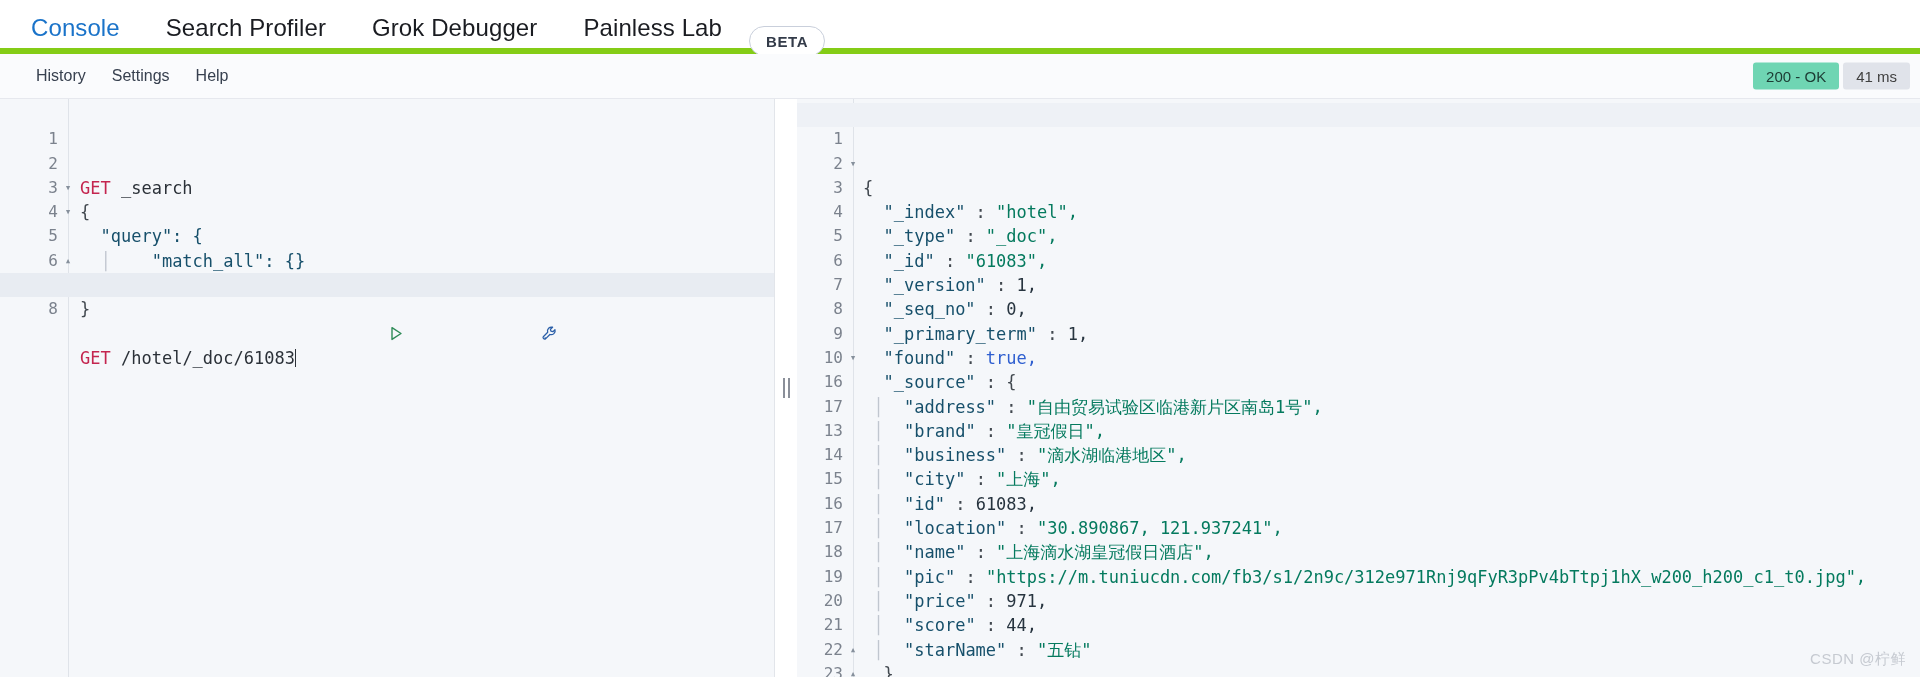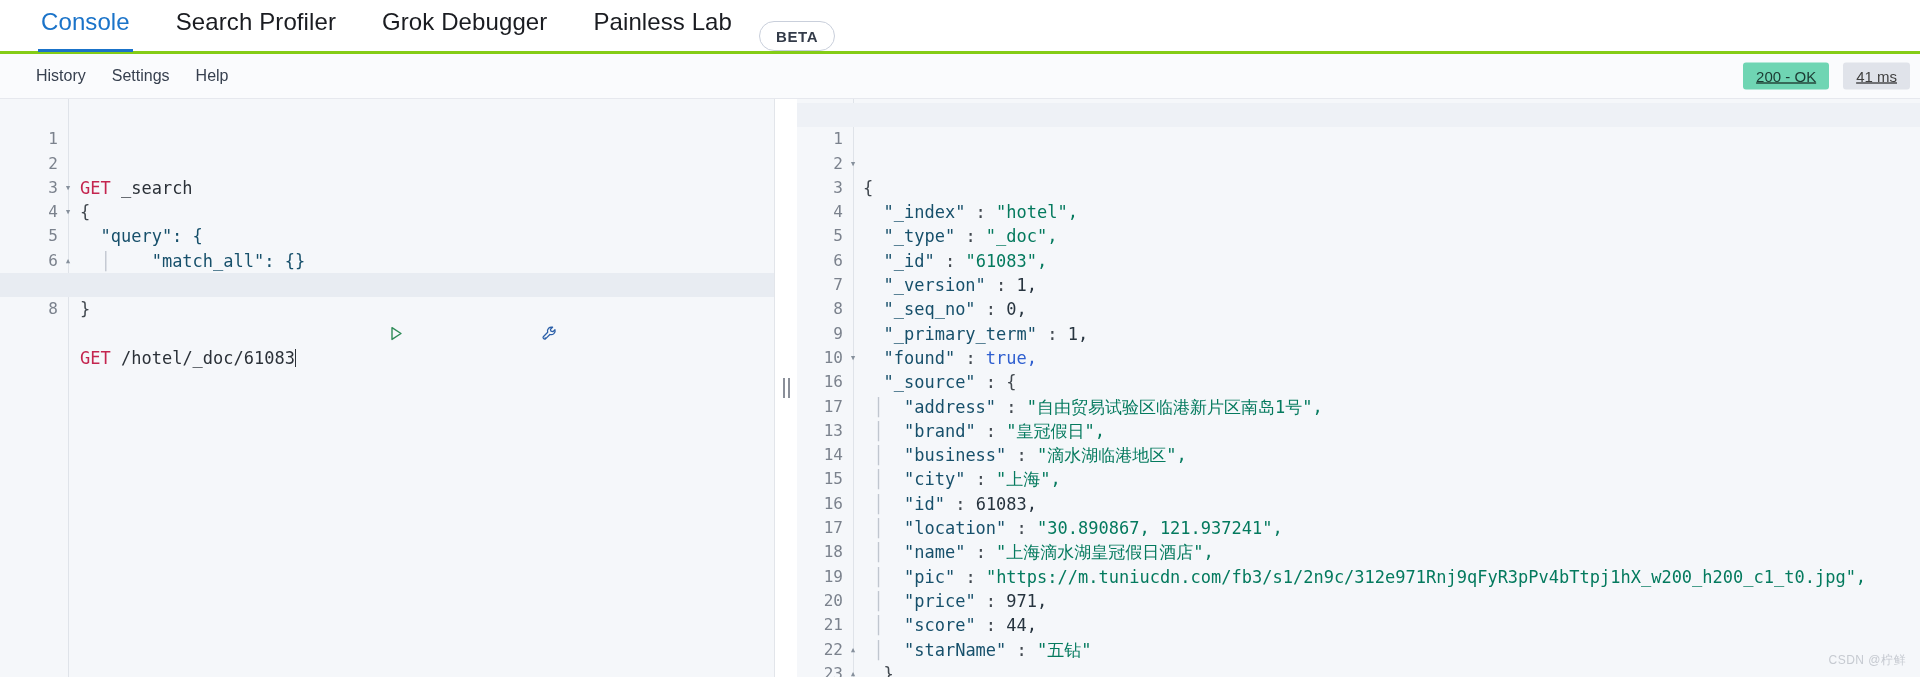--- a/index.html
+++ b/index.html
@@ -10,24 +10,24 @@
     background: #ffffff;
     font-family: "Liberation Sans", sans-serif;
   }
   .app { position: relative; width: 1920px; height: 677px; background: #fff; }
 
   
   .tabbar {
     position: relative;
     height: 54px;
     display: flex;
-    align-items: flex-end;
-    padding-left: 38px;
+    align-items: flex-start;
+    padding-left: 28px;
     background: #ffffff;
-    border-bottom: 3px solid #84cc16;
+    border-bottom: 6px solid #84cc16;
   }
   .tab {
     position: relative;
     font-size: 24px;
     color: #1a1c21;
     margin-right: 40px;
     padding: 14px 3px 15px 3px;
     cursor: pointer;
     white-space: nowrap;
     letter-spacing: .1px;
@@ -73,22 +73,21 @@
     margin-right: 26px;
     cursor: pointer;
   }
   .status-group {
     position: absolute;
     right: 10px;
     top: 50%;
     transform: translateY(-50%);
     display: flex;
     align-items: flex-start;
-    gap: 14px;
-    text-decoration: underline;
+    gap: 4px;
   }
   .badge-ok {
     background: #6fd5b3;
     color: #1c3b33;
     font-size: 15px;
     padding: 5px 13px;
     border-radius: 3px;
     white-space: nowrap;
   }
   .badge-time {
@@ -216,21 +215,21 @@
     display: flex;
     align-items: center;
     gap: 9px;
   }
   .line-actions svg { display: block; }
 
   .watermark {
     position: absolute;
     right: 14px;
     bottom: 8px;
-    font-size: 12px;
+    font-size: 15px;
     color: #c6cad1;
     font-family: "Liberation Sans", sans-serif;
     letter-spacing: .5px;
   }
 </style>
 </head>
 <body>
 
 <div class="app">
 

